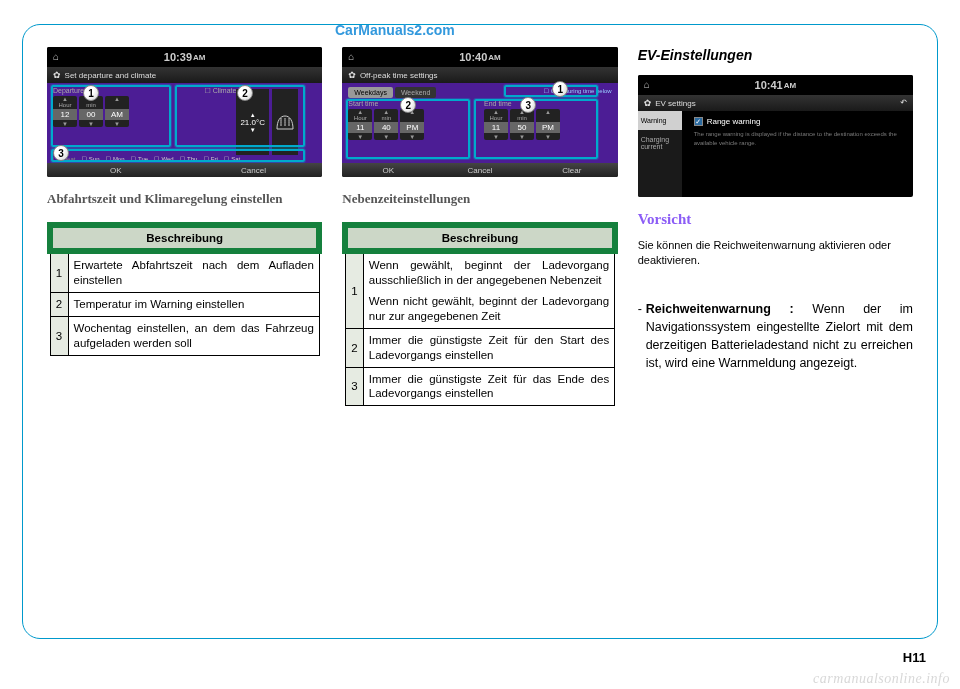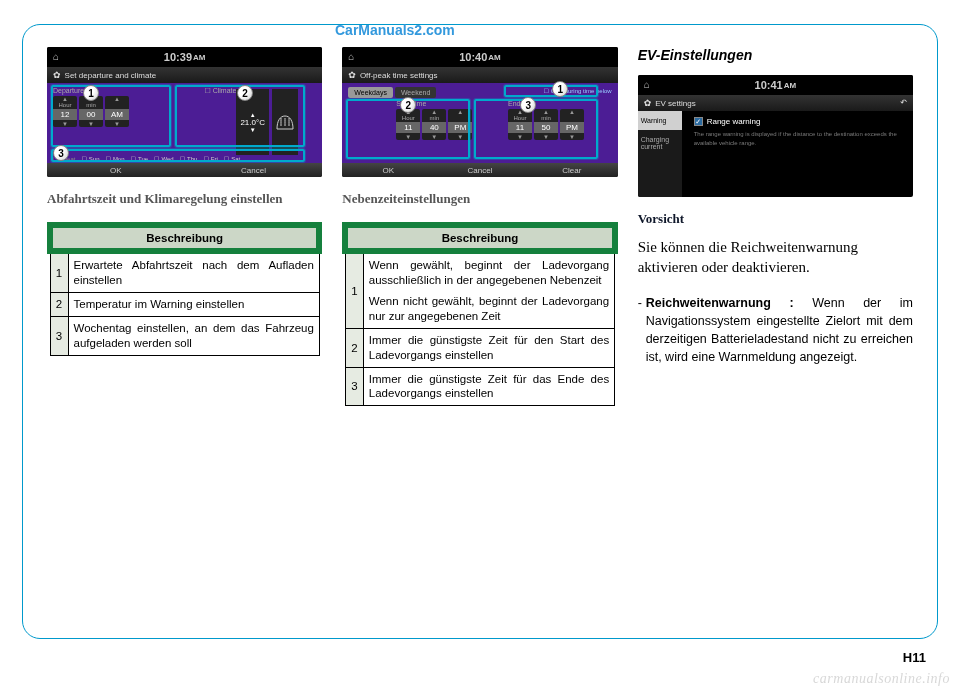--- a/index.html
+++ b/index.html
@@ -184,30 +184,29 @@
   }
   .section-heading-it {
     font-family: Arial, sans-serif;
     font-size: 14px;
     font-weight: bold;
     font-style: italic;
     margin-bottom: 6px;
   }
   .subhead-serif {
     font-family: Georgia, 'Times New Roman', serif;
-    font-size: 13px;
-    font-weight: bold;
-    color: #0f172a;
+    font-size: 15px;
+    font-weight: bold;
+    color: #8b5cf6;
     margin-bottom: 4px;
   }
   .para {
-    font-size: 15px;
+    font-size: 11px;
     line-height: 1.35;
-    margin-bottom: 10px;
-    font-family: Liberation Serif, serif;
+    margin-bottom: 26px;
   }
   .para-indent {
     font-size: 12.5px;
     line-height: 1.45;
     padding-left: 8px;
     text-indent: -8px;
     text-align: justify;
   }
   .para-indent .dash { margin-right: 4px; }
 
@@ -351,21 +350,21 @@
           <span class="gear">✿</span>
           <span>Off-peak time settings</span>
         </div>
         <div class="ss-body">
           <div class="tab-row">
             <div class="tab active">Weekdays</div>
             <div class="tab">Weekend</div>
             <div style="flex:1"></div>
             <div style="font-size:6px;color:#9cf;">☐ <span>Only during time below</span></div>
           </div>
-          <div style="display:flex; gap:8px; height:48px; margin-top:2px;margin-left:48px;">
+          <div style="display:flex; gap:8px; height:48px; margin-top:2px;">
             <div style="flex:1;">
               <div style="font-size:7px;color:#aaa;">Start time</div>
               <div class="spinner-group" style="margin-top:2px;">
                 <div class="spinner">
                     <div class="arrow">▲</div>
                     <div style="font-size:6px;">Hour</div>
                     <div class="val">11</div>
                     <div class="arrow">▼</div>
                   </div>
                 <div class="spinner">

